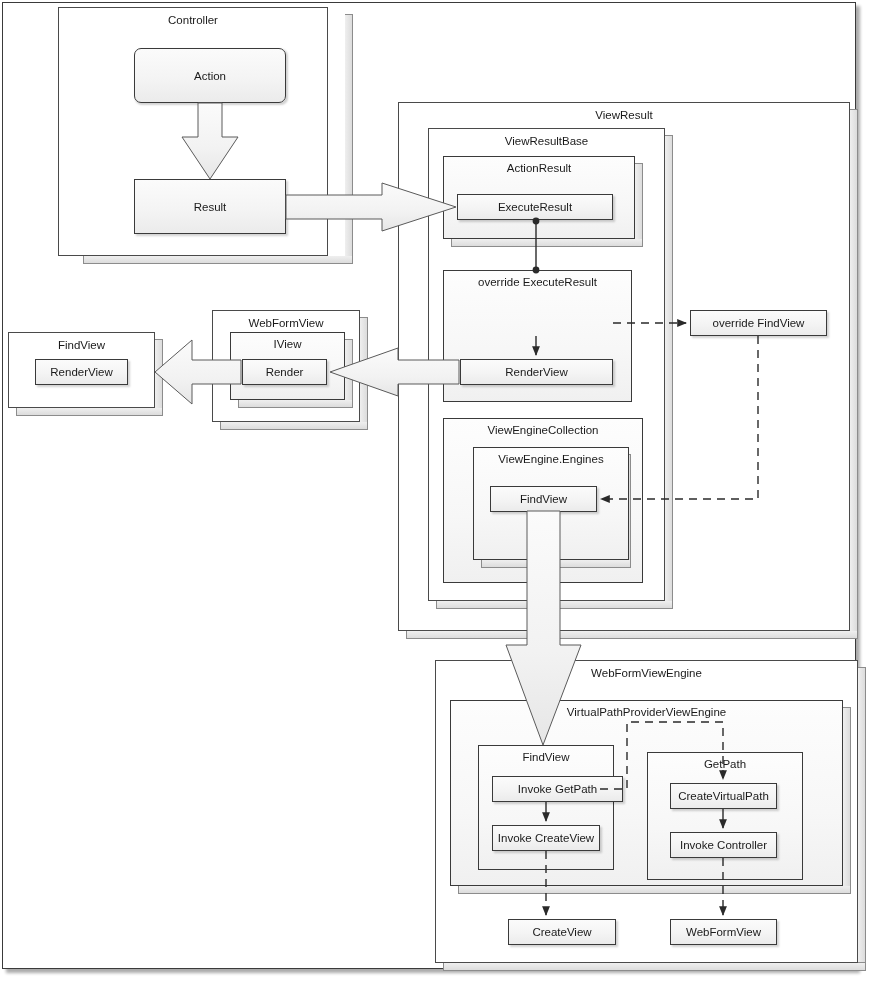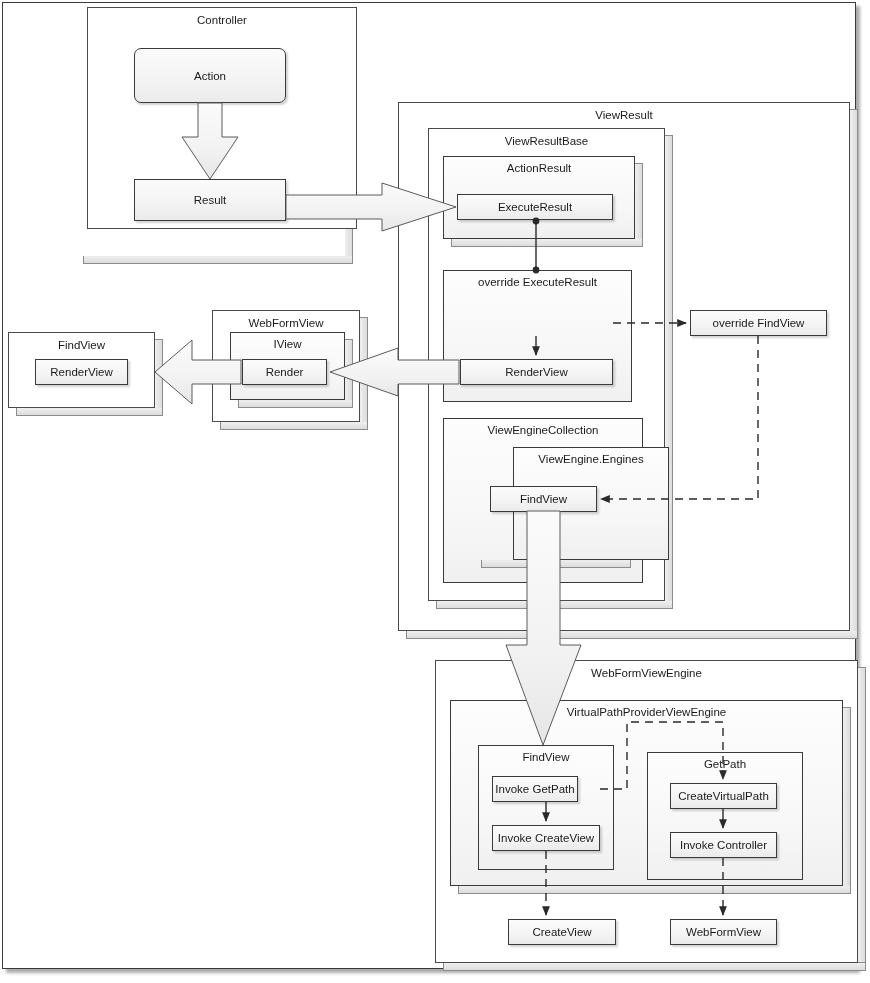--- a/index.html
+++ b/index.html
@@ -120,25 +120,25 @@
 </style>
 </head>
 <body>
 
 <div id="canvas">
 
   <div class="page-frame"></div>
 
   <div class="plate-r" style="left:345px; top:14px; width:8px; height:248px;"></div>
   <div class="plate-b" style="left:83px; top:256px; width:270px; height:8px;"></div>
-  <div class="box plain" style="left:87px; top:7px; width:270px; height:222px;">
+  <div class="box plain" style="left:58px; top:7px; width:270px; height:249px;">
     <div class="title">Controller</div>
   </div>
   <div class="node" style="left:134px; top:48px; width:152px; height:55px;border-radius:7px;">Action</div>
-  <div class="node" style="left:134px; top:179px; width:152px; height:42px;">Result</div>
+  <div class="node" style="left:134px; top:179px; width:152px; height:55px;">Result</div>
 
   <div class="plate-r" style="left:850px; top:109px; width:8px; height:528px;"></div>
   <div class="plate-b" style="left:406px; top:631px; width:452px; height:8px;"></div>
   <div class="box plain" style="left:398px; top:102px; width:452px; height:529px;">
     <div class="title">ViewResult</div>
   </div>
 
   <div class="plate-r" style="left:665px; top:135px; width:8px; height:472px;"></div>
   <div class="plate-b" style="left:436px; top:601px; width:237px; height:8px;"></div>
   <div class="box plain" style="left:428px; top:128px; width:237px; height:473px;">
@@ -155,21 +155,21 @@
   <div class="group" style="left:443px; top:270px; width:189px; height:132px;">
     <div class="title">override ExecuteResult</div>
   </div>
   <div class="node" style="left:460px; top:359px; width:153px; height:26px;">RenderView</div>
 
   <div class="group" style="left:443px; top:418px; width:200px; height:165px;">
     <div class="title">ViewEngineCollection</div>
   </div>
   <div class="plate-r" style="left:623px; top:454px; width:8px; height:112px;"></div>
   <div class="plate-b" style="left:481px; top:560px; width:150px; height:8px;"></div>
-  <div class="group" style="left:473px; top:447px; width:156px; height:113px;margin-left:40px;">
+  <div class="group" style="left:473px; top:447px; width:156px; height:113px;">
     <div class="title">ViewEngine.Engines</div>
   </div>
   <div class="node" style="left:490px; top:486px; width:107px; height:26px;">FindView</div>
 
   <div class="node" style="left:690px; top:310px; width:137px; height:26px;">override FindView</div>
 
   <div class="plate-r" style="left:360px; top:317px; width:8px; height:111px;"></div>
   <div class="plate-b" style="left:220px; top:422px; width:148px; height:8px;"></div>
   <div class="box plain" style="left:212px; top:310px; width:148px; height:112px;">
     <div class="title">WebFormView</div>
@@ -195,21 +195,21 @@
   </div>
   <div class="plate-r" style="left:843px; top:707px; width:8px; height:185px;"></div>
   <div class="plate-b" style="left:458px; top:886px; width:393px; height:8px;"></div>
   <div class="group" style="left:450px; top:700px; width:393px; height:186px;">
     <div class="title">VirtualPathProviderViewEngine</div>
   </div>
 
   <div class="group" style="left:478px; top:745px; width:136px; height:125px;">
     <div class="title">FindView</div>
   </div>
-  <div class="node" style="left:492px; top:776px; width:86px; height:26px;">Invoke GetPath</div>
+  <div class="node" style="left:492px; top:776px; width:131px; height:26px;">Invoke GetPath</div>
   <div class="node" style="left:492px; top:825px; width:108px; height:26px;">Invoke CreateView</div>
 
   <div class="group" style="left:647px; top:752px; width:156px; height:128px;">
     <div class="title">GetPath</div>
   </div>
   <div class="node" style="left:670px; top:783px; width:107px; height:26px;">CreateVirtualPath</div>
   <div class="node" style="left:670px; top:832px; width:107px; height:26px;">Invoke Controller</div>
 
   <div class="node" style="left:508px; top:919px; width:108px; height:26px;">CreateView</div>
   <div class="node" style="left:670px; top:919px; width:107px; height:26px;">WebFormView</div>

